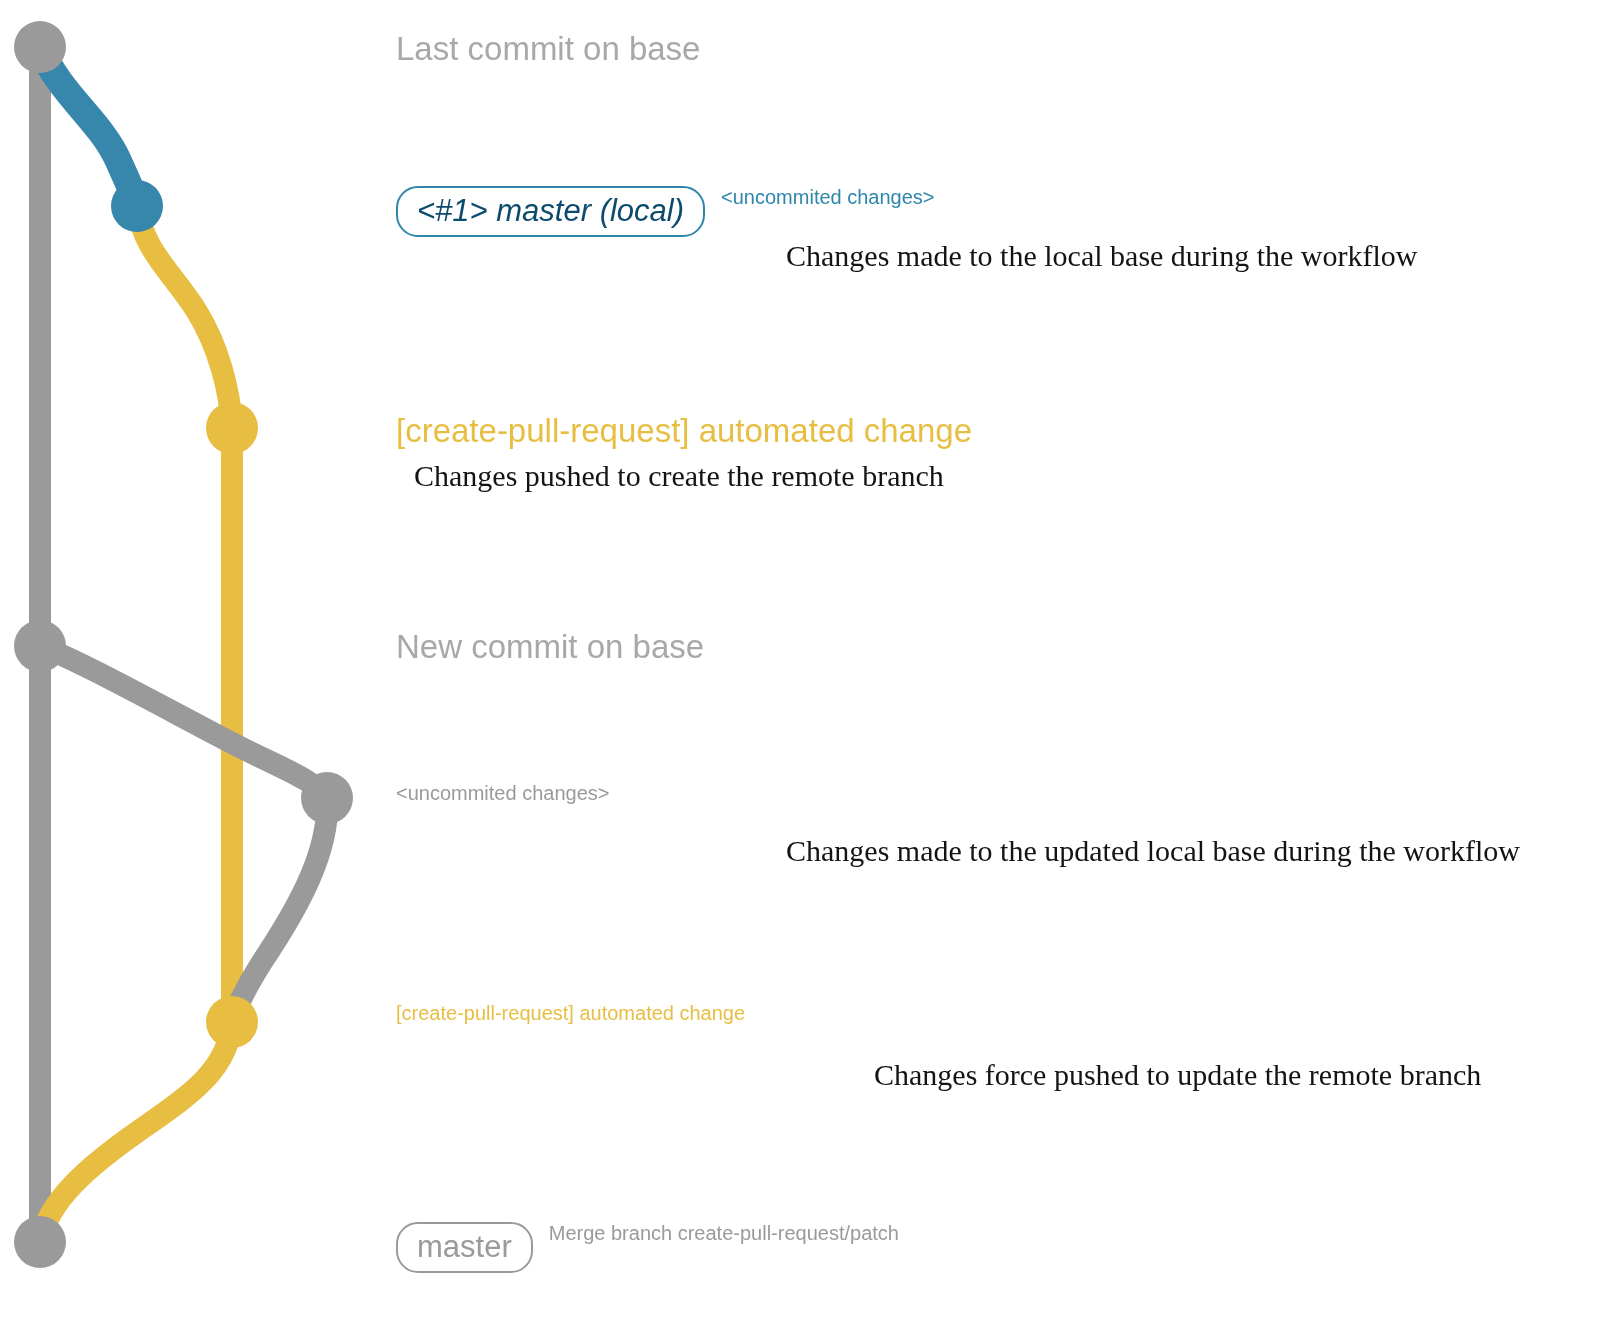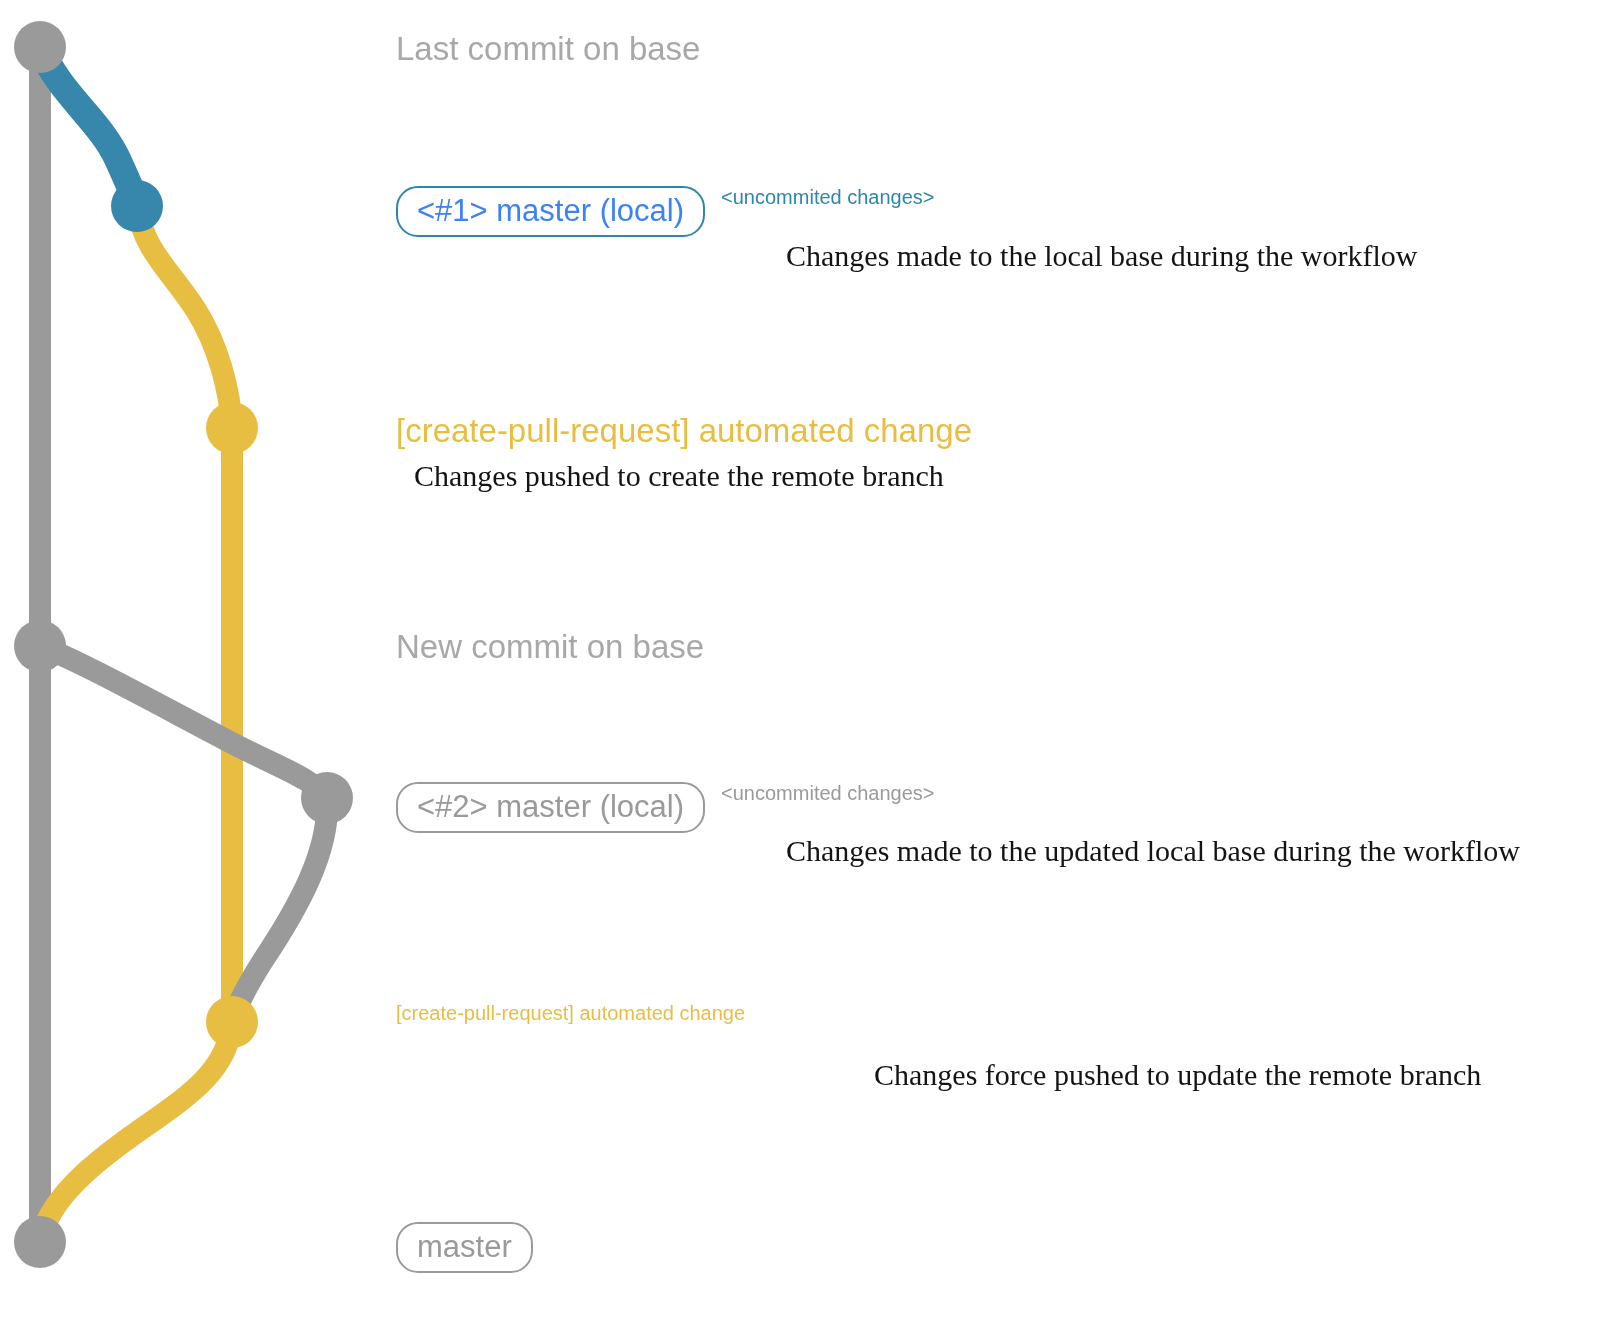--- a/index.html
+++ b/index.html
@@ -38,21 +38,21 @@
   .badge {
     display: inline-block;
     border: 2px solid #9a9a9a;
     color: #9a9a9a;
     border-radius: 22px;
     padding: 7px 19px 9px 19px;
     font-size: 31px;
     line-height: 1;
     background: #ffffff;
   }
-  .badge.blue   { border-color: #2e86ab; color: #3b82f6; }
+  .badge.blue   { border-color: #2e86ab; color: #0c4a6e; font-style: italic; }
   .badge.yellow { border-color: #e7be42; color: #e7be42; }
   .badge.gray   { border-color: #9a9a9a; color: #9a9a9a; }
 
   .subject {
     font-size: 20px;
     color: #9a9a9a;
     white-space: nowrap;
   }
   .subject.blue   { color: #2e86ab; }
   .subject.yellow { color: #e7be42; }
@@ -127,30 +127,30 @@
 <div class="desc" style="left: 414px; top: 459px;">Changes pushed to create the remote branch</div>
 
 <div class="row" style="top: 628px;">
   <div class="headline">
     <span class="plain-subject">New commit on base</span>
   </div>
 </div>
 
 <div class="row" style="top: 782px;">
   <div class="headline">
-    <span class="badge gray">&lt;#2&gt; master (local)</span>
     <span class="subject gray">&lt;uncommited changes&gt;</span>
   </div>
 </div>
 <div class="desc" style="left: 786px; top: 834px;">Changes made to the updated local base during the workflow</div>
 
 <div class="row" style="top: 1002px;">
   <div class="headline">
     <span class="subject yellow">[create-pull-request] automated change</span>
   </div>
 </div>
 <div class="desc" style="left: 874px; top: 1058px;">Changes force pushed to update the remote branch</div>
 
 <div class="row" style="top: 1222px;">
   <div class="headline">
     <span class="badge gray">master</span>
+    <span class="subject gray">Merge branch create-pull-request/patch</span>
   </div>
 </div>
 
 </body></html>

